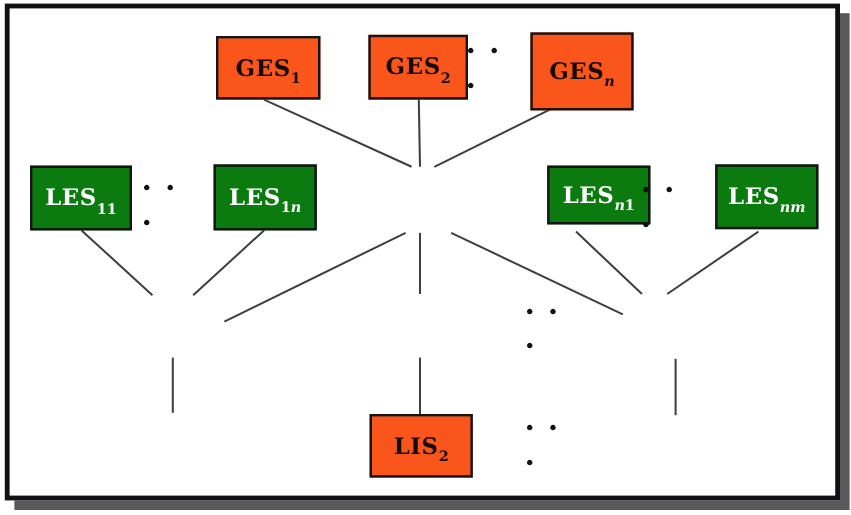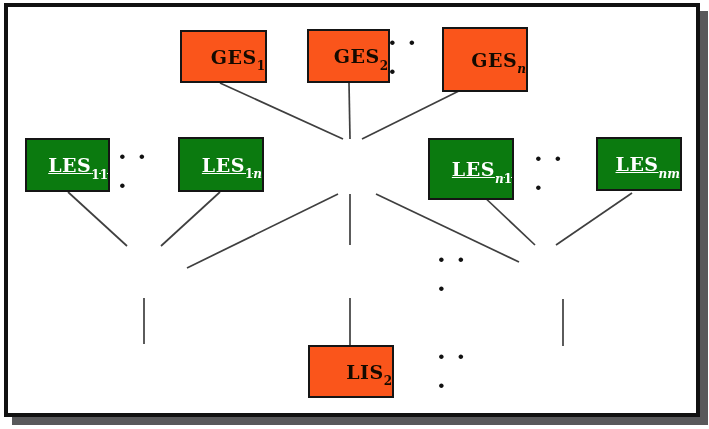--- a/index.html
+++ b/index.html
@@ -24,25 +24,25 @@
     border:4px solid var(--frame-border);
     background:#ffffff;
     box-shadow:8px 8px 0 var(--frame-shadow);
   }
   .stage{position:absolute;left:0;top:0;width:709px;height:429px;}
   svg.edges{position:absolute;left:0;top:0;}
   svg.edges line{stroke:var(--edge);stroke-width:1.7;}
   .node{
     position:absolute;box-sizing:border-box;
     border:2px solid var(--box-border);
-    display:flex;align-items:center;justify-content:flex-end;
+    display:flex;align-items:center;justify-content:center;
     font-weight:bold;font-size:19px;letter-spacing:.5px;
   }
   .node.orange{background:var(--box-orange);color:var(--text-on-orange);}
-  .node.green{background:var(--box-green);color:var(--text-on-green);text-decoration:underline;}
+  .node.green{background:var(--box-green);color:var(--text-on-green);}
   .node sub{font-size:12px;line-height:0;position:relative;bottom:-2px;letter-spacing:0;}
   .node sub .it, .node sub.it{font-style:italic;}
   .dots{
     position:absolute;width:46px;height:24px;
     display:flex;align-items:center;justify-content:center;
     font-weight:bold;font-size:25px;letter-spacing:1px;color:#111;
   }
 </style>
 </head>
 <body>
@@ -80,21 +80,21 @@
 
   <div class="node green" style="left:25px;top:138px;width:85px;height:54px">
     <span><span>LES</span><sub>11</sub></span>
   </div>
   <div class="dots" style="left:118px;top:159px">· · ·</div>
   <div class="node green" style="left:178px;top:137px;width:86px;height:55px">
     <span><span>LES</span><sub><span>1</span><span class="it">n</span></sub></span>
   </div>
 
 
-  <div class="node green" style="left:428px;top:138px;width:86px;height:62px">
+  <div class="node green" style="left:456px;top:138px;width:86px;height:49px">
     <span><span>LES</span><sub><span class="it">n</span><span>1</span></sub></span>
   </div>
   <div class="dots" style="left:534px;top:161px">· · ·</div>
   <div class="node green" style="left:596px;top:137px;width:86px;height:54px">
     <span><span>LES</span><sub class="it">nm</sub></span>
   </div>
 
   <div class="dots" style="left:437px;top:262px">· · ·</div>
 
   <div class="node orange" style="left:308px;top:345px;width:86px;height:53px">

